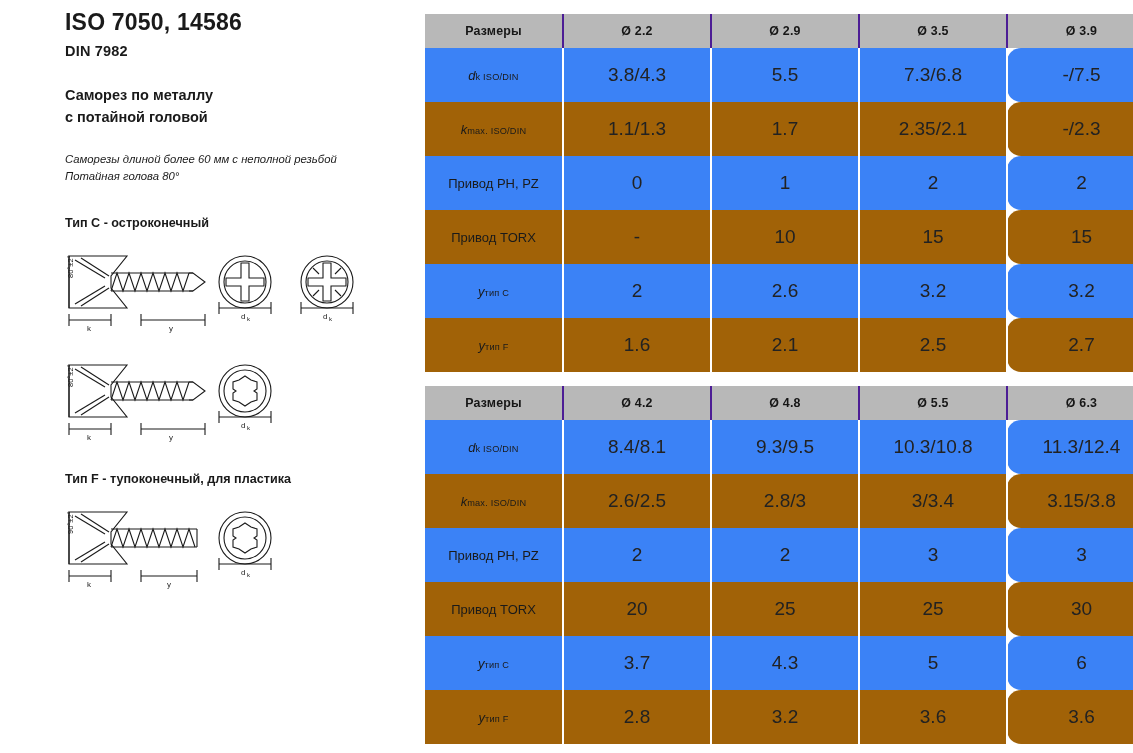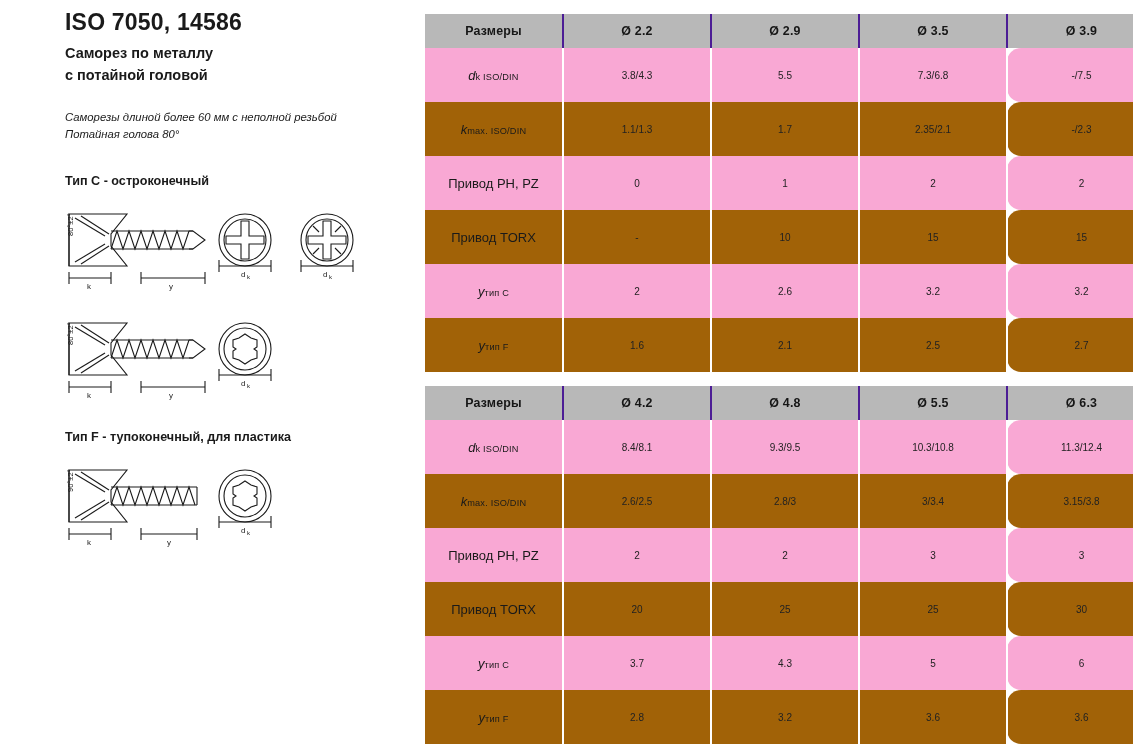--- a/index.html
+++ b/index.html
@@ -90,27 +90,27 @@
     height: 32px;
     text-align: center;
     border-right: 2px solid #4c1d95;
     letter-spacing: 0.2px;
   }
   table.spec th:last-child { border-right: none; }
 
   table.spec td {
     height: 52px;
     text-align: center;
-    font-size: 10px;
+    font-size: 19px;
     border-right: 2px solid #ffffff;
     color: #222;
   }
   table.spec td:last-child { border-right: none; border-radius: 14px; }
 
-  table.spec tbody tr.odd td { background: #f9a8d4; }
+  table.spec tbody tr.odd td { background: #3b82f6; }
   table.spec tbody tr.even td { background: #a16207; }
 
   table.spec td.label {
     font-size: 13px;
     color: #1a1a1a;
   }
   .sub {
     font-size: 9.2px;
     letter-spacing: 0.2px;
   }
@@ -118,20 +118,21 @@
     font-style: italic;
   }
 </style>
 </head>
 <body>
 
 <div class="page">
 
   <div class="left">
     <h1 class="title-main">ISO 7050, 14586</h1>
+    <div class="title-sub">DIN 7982</div>
 
     <div class="prod-name">
       <div>Саморез по металлу</div>
       <div>с потайной головой</div>
     </div>
 
     <div class="notes">
       <div>Саморезы длиной более 60 мм с неполной резьбой</div>
       <div>Потайная голова 80°</div>
     </div>

